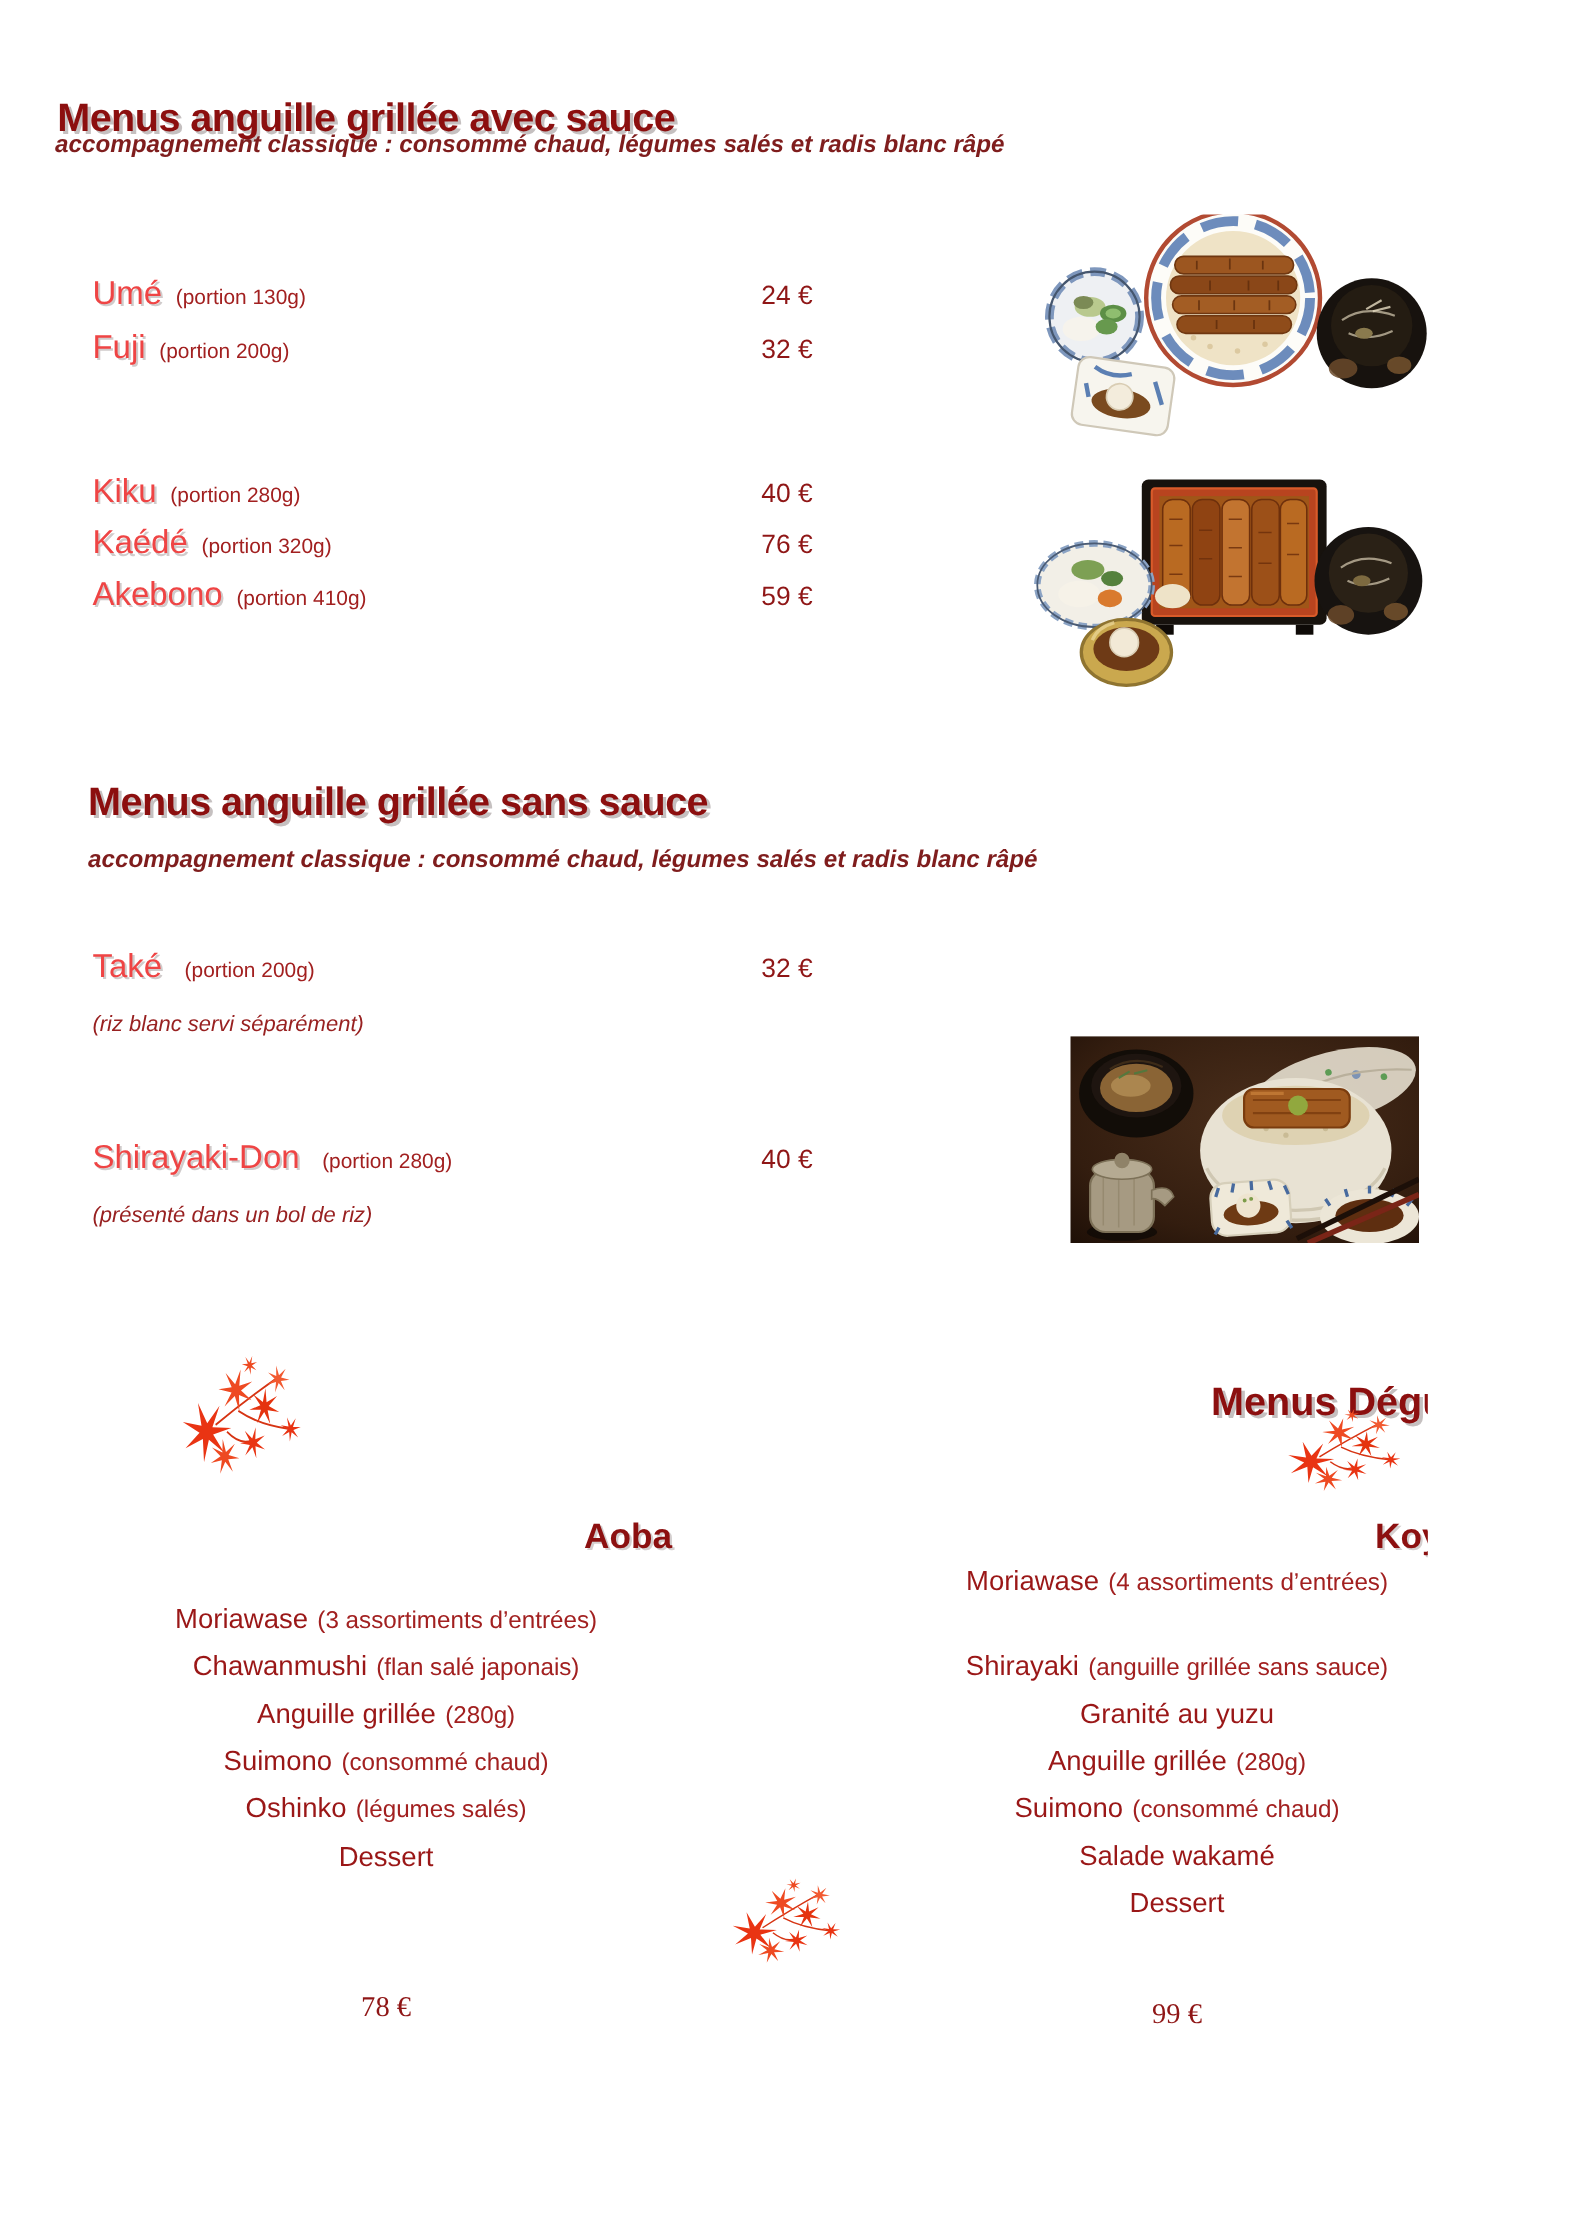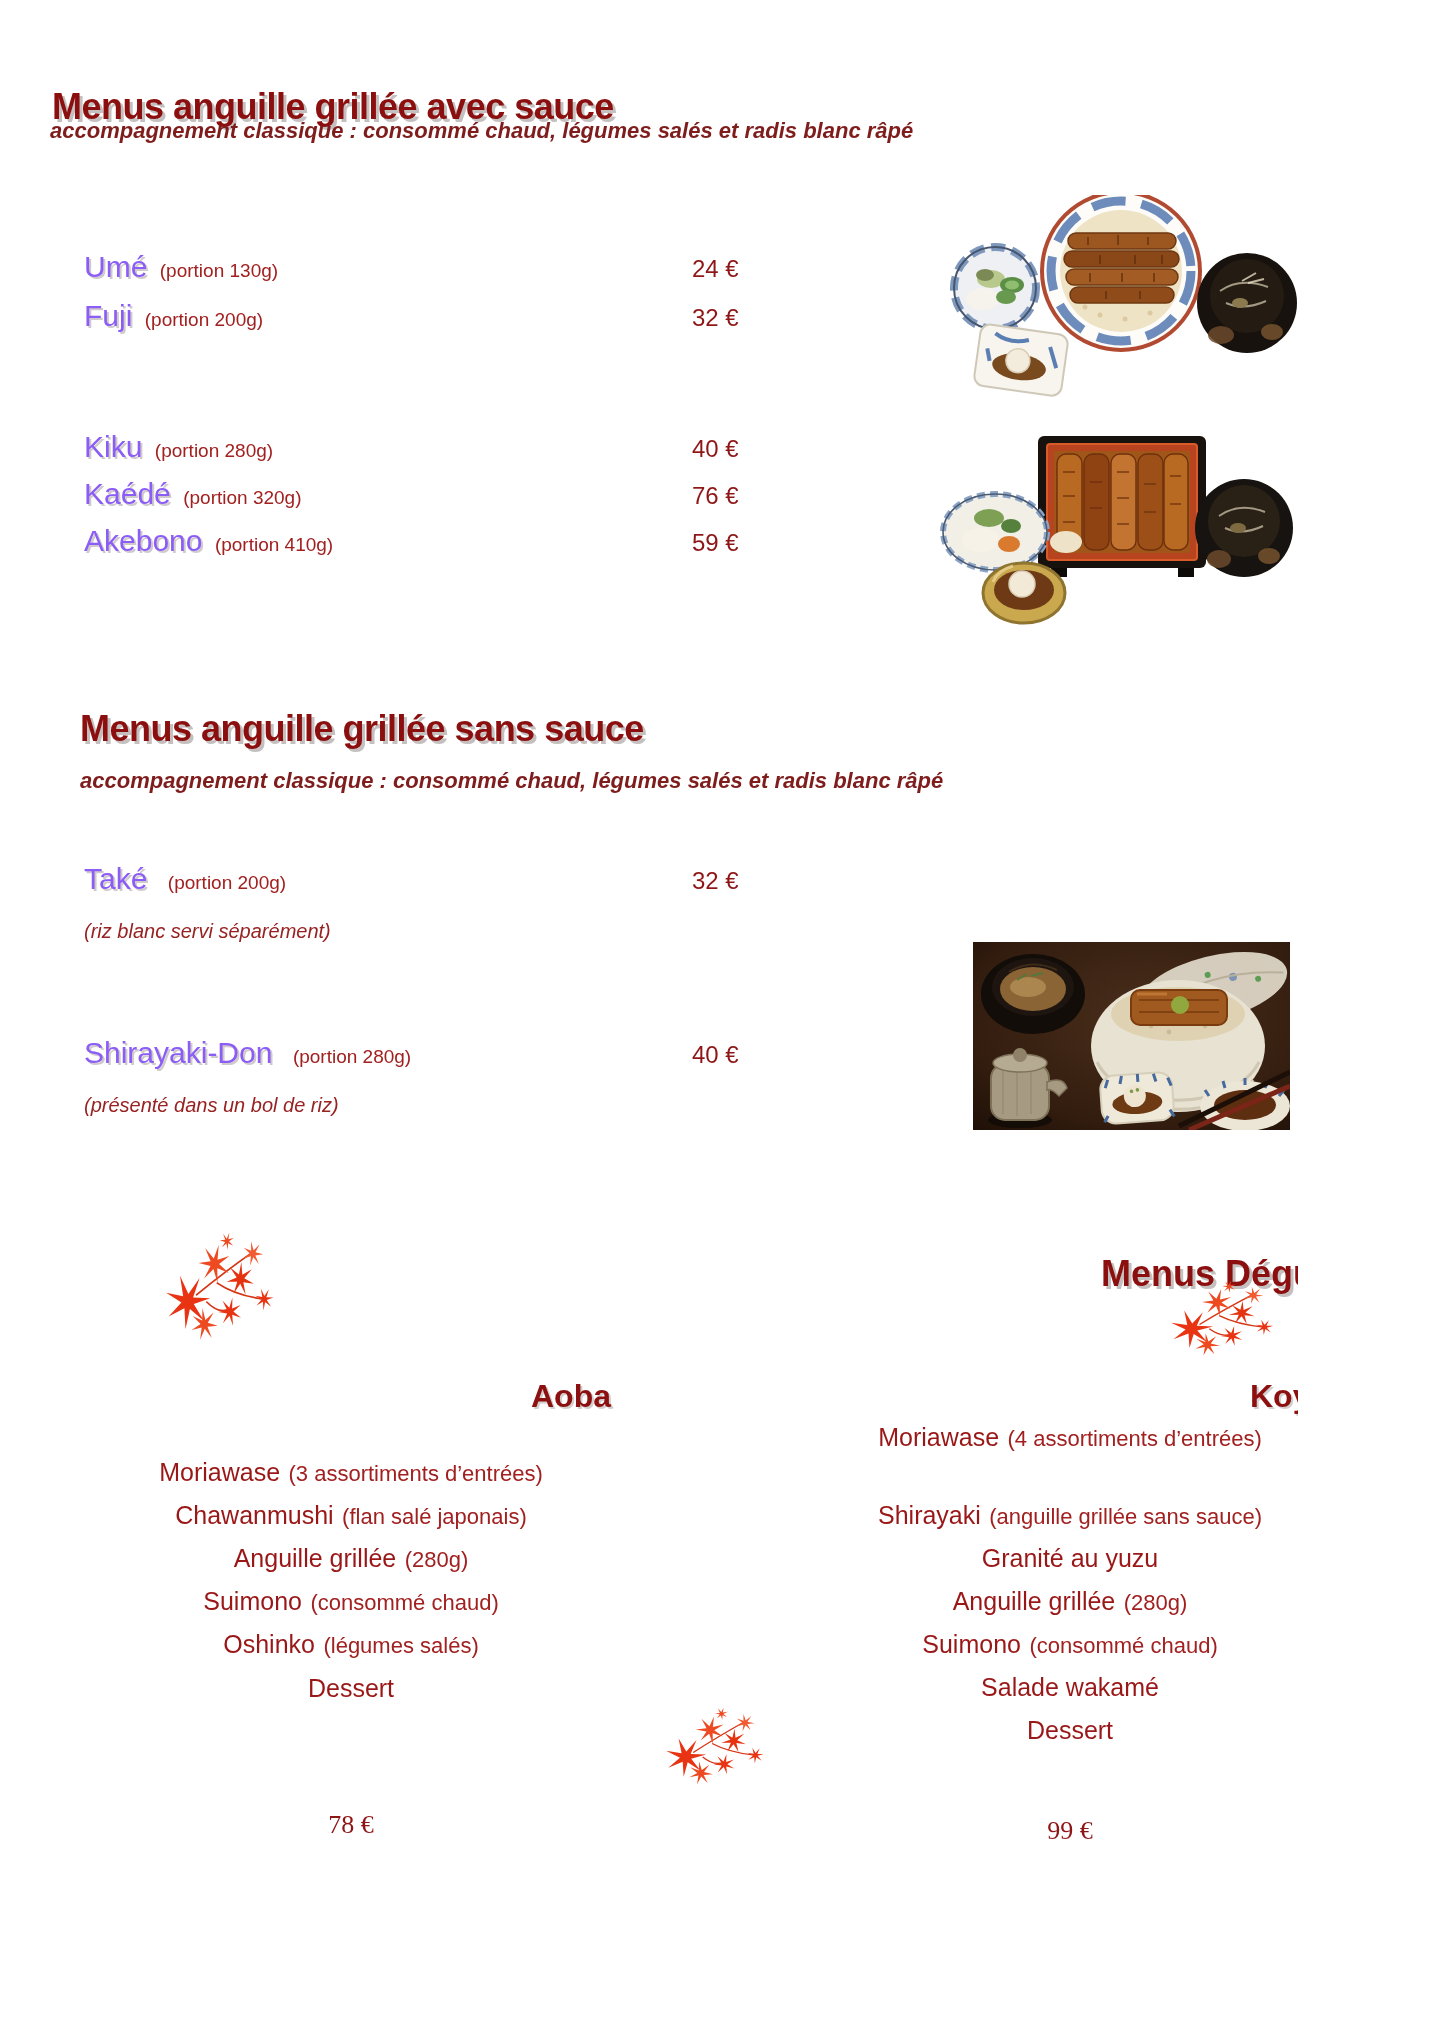--- a/index.html
+++ b/index.html
@@ -10,21 +10,21 @@
   .sec-title{
     position:absolute;font-size:36px;font-weight:bold;color:#8c0f0f;
     letter-spacing:-0.5px;white-space:nowrap;
     text-shadow:3px 3px 0 rgba(150,140,140,0.55);
   }
   .sec-sub{
     position:absolute;font-size:22px;font-style:italic;color:#7f1d1d;white-space:nowrap;font-weight:bold;
   }
   .mi-row{position:absolute;left:84px;width:700px;white-space:nowrap;}
   .mi-name{
-    font-size:30px;color:#8b5cf6;
+    font-size:30px;color:#ef4444;
     text-shadow:2px 2px 0 rgba(170,160,160,0.55);
   }
   .mi-portion{font-size:19px;color:#a22020;margin-left:8px;}
   .mi-price{position:absolute;left:608px;top:5px;font-size:24px;color:#8f1616;}
   .mi-note{position:absolute;left:84px;font-size:20px;font-style:italic;color:#982121;white-space:nowrap;}
   .deg-title{
     position:absolute;left:0;width:1433px;text-align:right;top:1253px;
     font-size:36px;font-weight:bold;color:#8c0f0f;
     text-shadow:3px 3px 0 rgba(150,140,140,0.55);
   }

